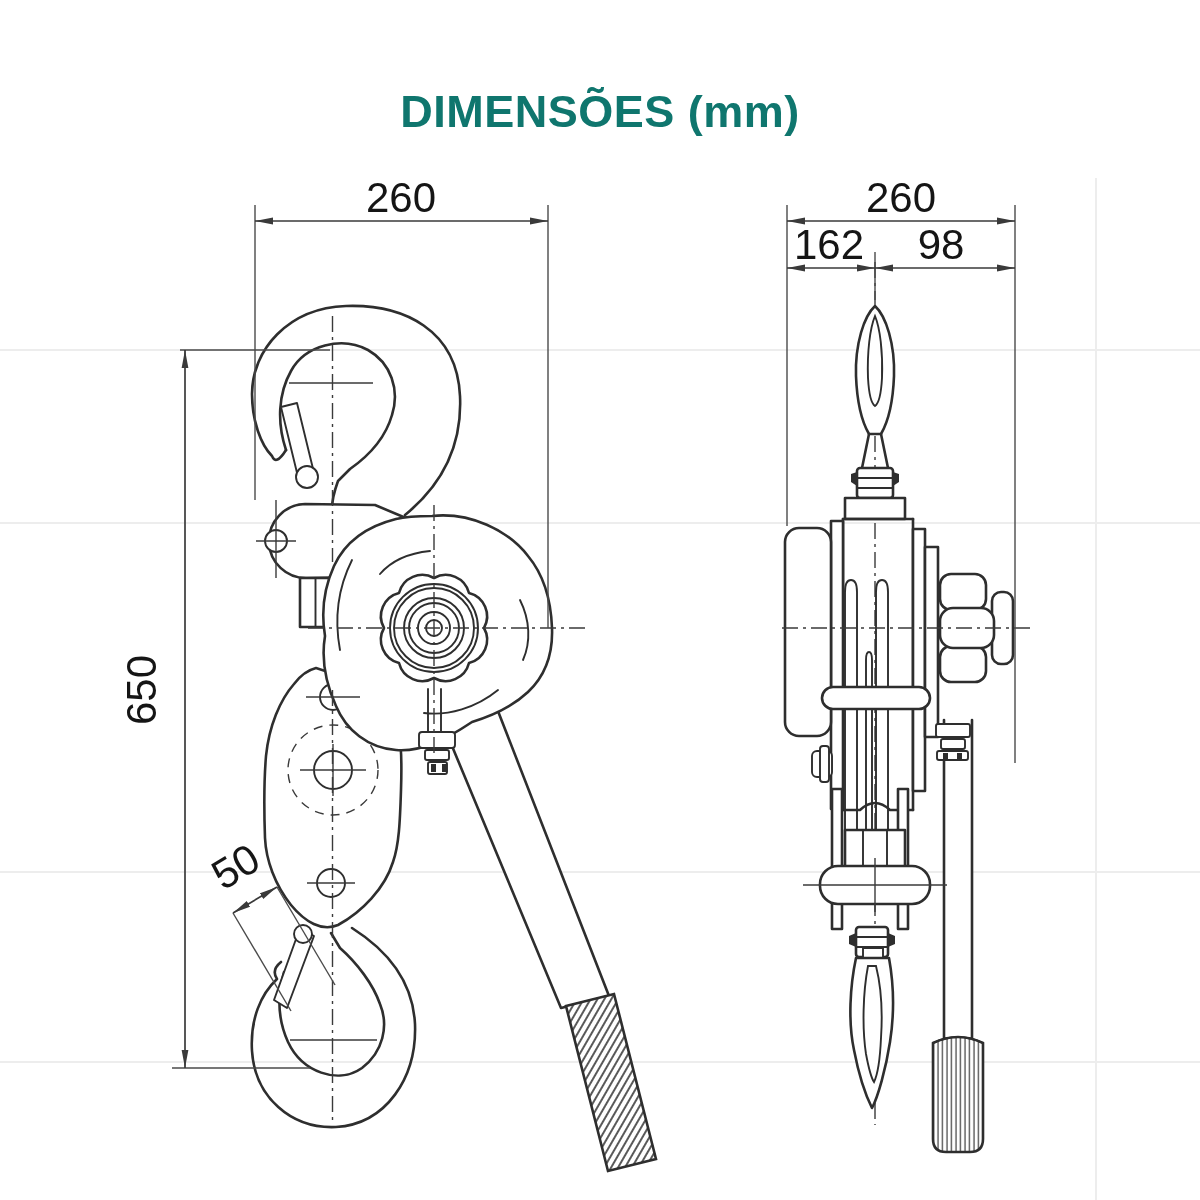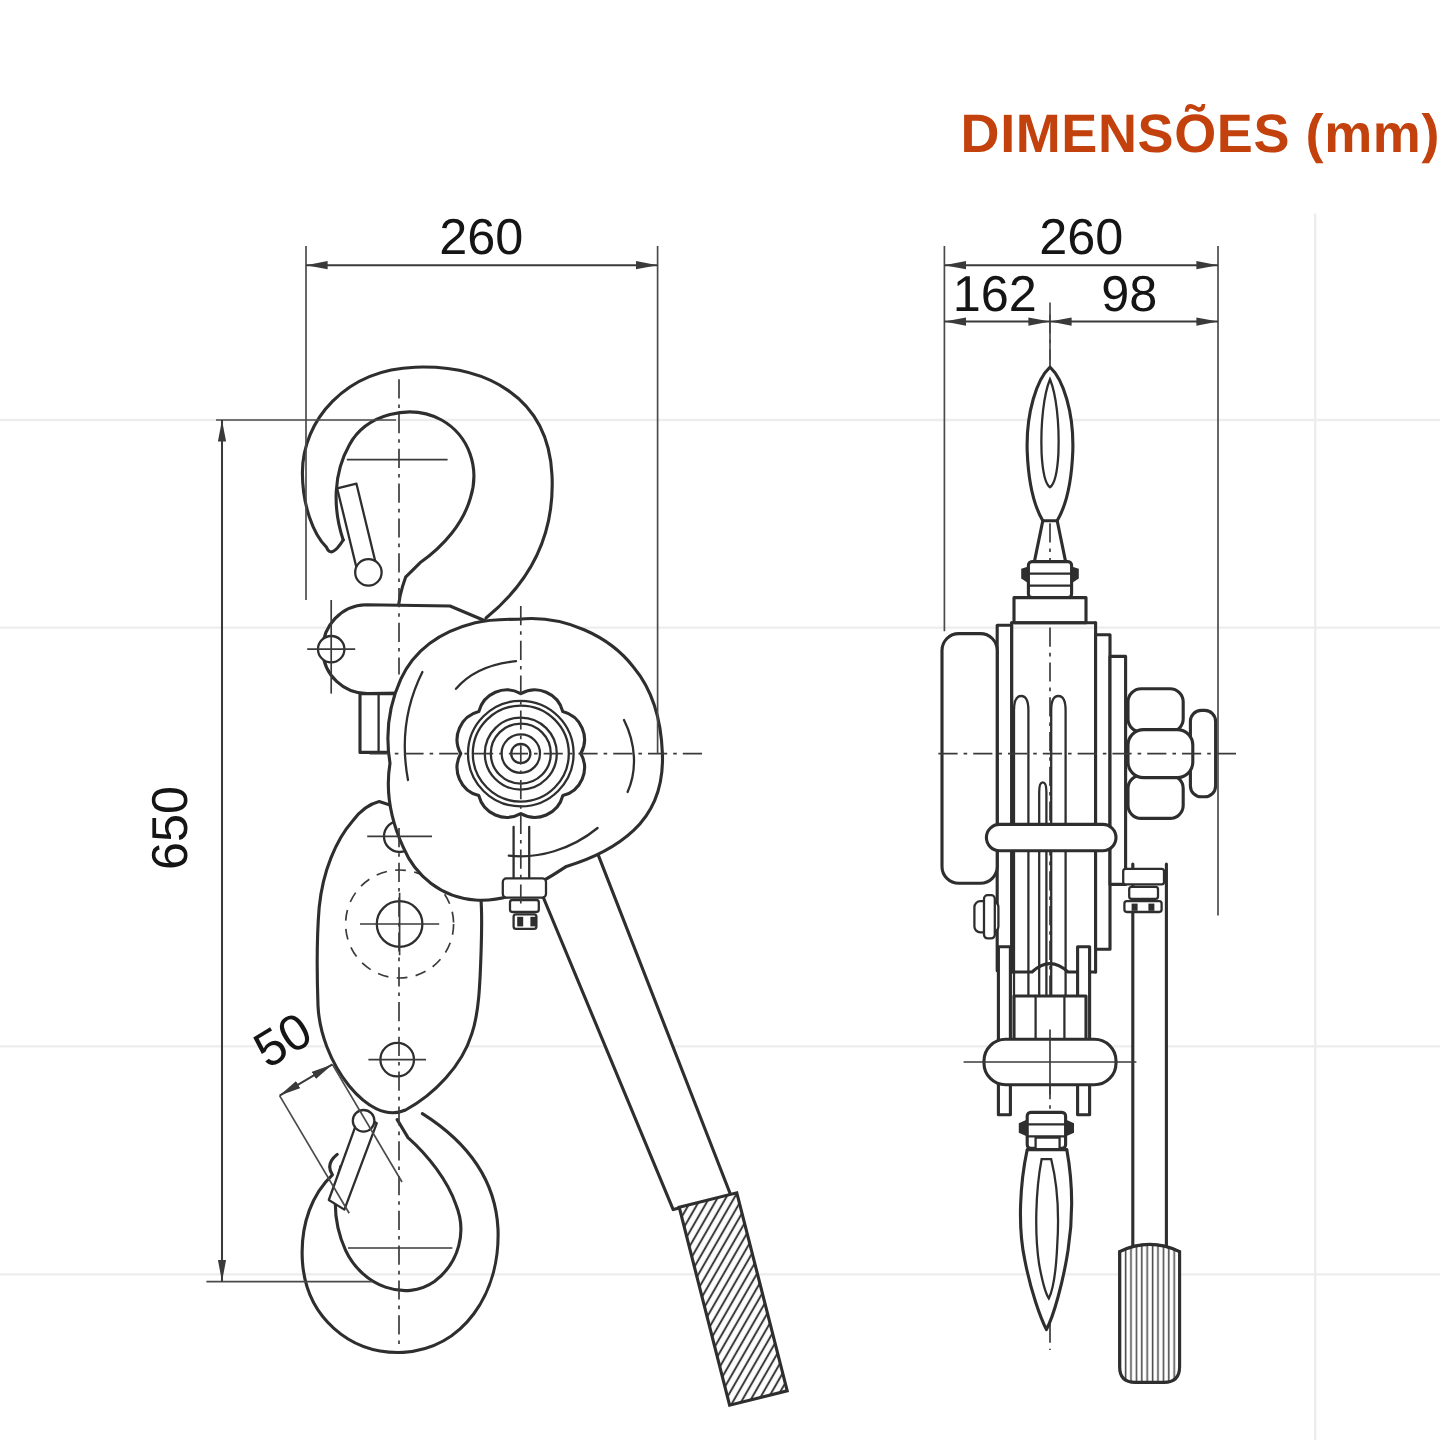--- a/index.html
+++ b/index.html
@@ -1,19 +1,19 @@
 <!DOCTYPE html>
 <html><head>
 <meta charset="utf-8">
 <style>
   html,body{margin:0;padding:0;background:#ffffff;}
   #page{position:relative;width:1200px;height:1200px;background:#ffffff;overflow:hidden;
         font-family:"Liberation Sans", sans-serif;}
-  #title{position:absolute;left:0;right:0;top:86px;text-align:right;
-         font-size:45px;font-weight:700;color:#c2410c;letter-spacing:0.5px;}
+  #title{position:absolute;left:0;right:0;top:86px;text-align:center;
+         font-size:45px;font-weight:700;color:#0f766e;letter-spacing:0.5px;}
   svg{position:absolute;left:0;top:0;}
   .o   {fill:none;stroke:#2e2e2e;stroke-width:2.6;stroke-linejoin:round;stroke-linecap:round;}
   .ow  {fill:#ffffff;stroke:#2e2e2e;stroke-width:2.6;stroke-linejoin:round;}
   .owt {fill:#ffffff;stroke:#2e2e2e;stroke-width:1.9;stroke-linejoin:round;}
   .t   {fill:none;stroke:#2e2e2e;stroke-width:1.9;stroke-linecap:round;}
   .blk {fill:#2e2e2e;stroke:none;}
   .cl  {fill:none;stroke:#3a3a3a;stroke-width:1.4;stroke-dasharray:16 5 3 5;}
   .ch  {fill:none;stroke:#3a3a3a;stroke-width:1.4;}
   .dash{fill:none;stroke:#3a3a3a;stroke-width:1.4;stroke-dasharray:9 7;}
   .dim {fill:none;stroke:#3a3a3a;stroke-width:1.7;}

